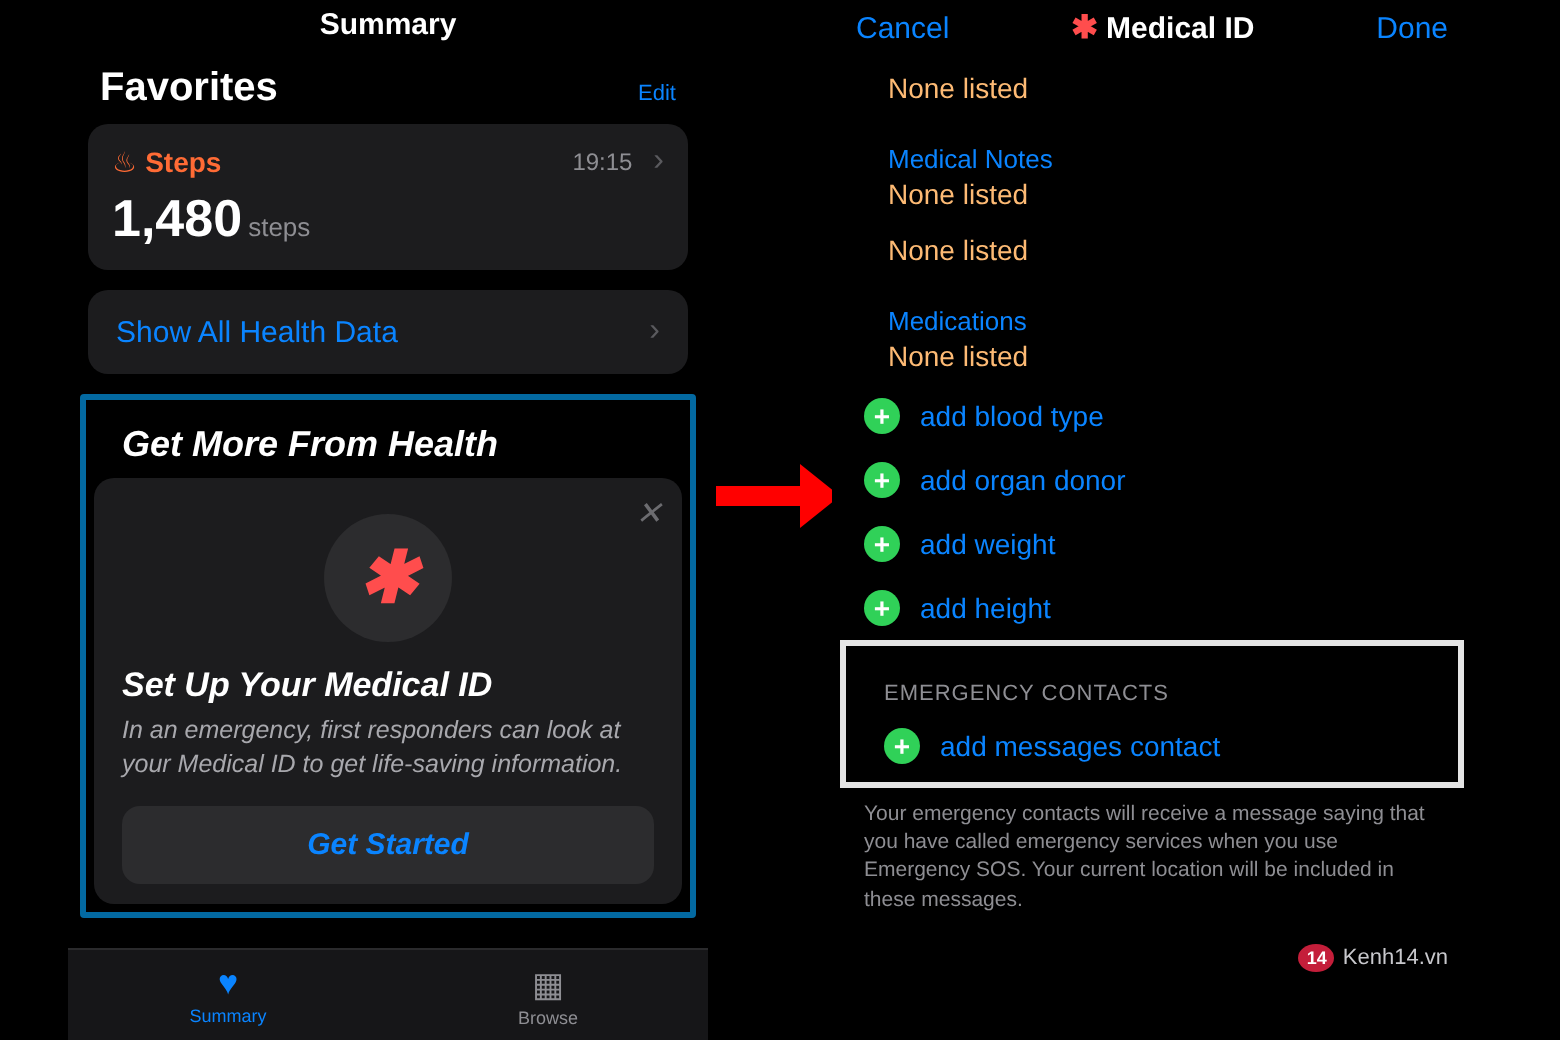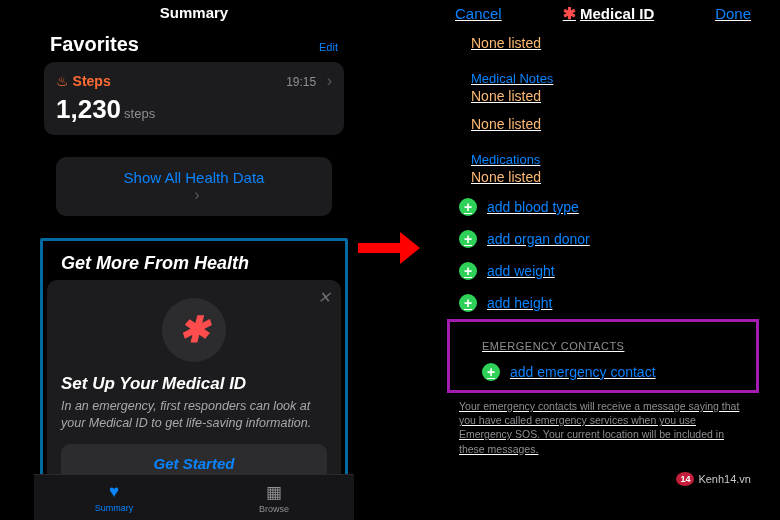--- a/index.html
+++ b/index.html
@@ -19,21 +19,21 @@
   }
   .phone {
     position: absolute;
     top: 0;
     width: 320px;
     height: 520px;
     background: #000;
     overflow: hidden;
   }
   .phone.left { left: 34px; }
-  .phone.right { left: 443px; text-decoration: underline; }
+  .phone.right { left: 416px; }
 
   
   .summary-title {
     text-align: center;
     font-size: 15px;
     font-weight: 600;
     padding: 4px 0 10px 0;
   }
   .fav-row {
     display: flex;
@@ -61,28 +61,27 @@
   .steps-count {
     font-size: 26px;
     font-weight: 700;
     margin-top: 4px;
   }
   .steps-unit { font-size: 13px; color: #8e8e93; font-weight: 400; margin-left: 3px; }
   .chevron { color: #5a5a5e; font-size: 16px; margin-left: 6px; }
   .show-all {
     background: #1c1c1e;
     border-radius: 10px;
-    margin: 22px;
+    margin: 10px;
     padding: 12px 14px;
     color: #0a84ff;
     font-size: 15px;
     display: flex;
     justify-content: space-between;
     align-items: center;
-    flex-direction: column;
   }
   .more-health {
     font-size: 18px;
     font-weight: 700;
     padding: 8px 14px 6px 14px;
   }
   .highlight-box {
     border: 3px solid #0369a1;
     border-radius: 2px;
     margin: 0 6px 4px 6px;
@@ -204,23 +203,23 @@
     line-height: 1;
   }
   .add-label { color: #0a84ff; font-size: 14px; }
   .grey-header {
     color: #8e8e93;
     font-size: 11px;
     letter-spacing: 0.5px;
     padding: 16px 16px 4px 16px;
   }
   .highlight-box-r {
-    border: 3px solid #a21caf;
+    border: 3px solid #e5e5e5;
     margin: 0 4px;
-    padding: 2px 16px;
+    padding: 2px 3px;
   }
   .footnote {
     color: #8e8e93;
     font-size: 10.5px;
     line-height: 1.35;
     padding: 6px 16px 0 16px;
   }
   .watermark {
     position: absolute;
     right: 12px;
@@ -257,21 +256,21 @@
         <div class="steps-left">
           <span class="flame">♨</span>
           <span class="steps-label">Steps</span>
         </div>
         <div>
           <span class="steps-time">19:15</span>
           <span class="chevron">›</span>
         </div>
       </div>
       <div class="steps-count">
-        <span>1,230</span><span class="steps-unit">steps</span>
+        <span>1,480</span><span class="steps-unit">steps</span>
       </div>
     </div>
 
     <div class="show-all">
       <span>Show All Health Data</span>
       <span class="chevron">›</span>
     </div>
 
     <div class="highlight-box">
       <div class="more-health">Get More From Health</div>
@@ -343,21 +342,21 @@
     </div>
     <div class="add-row">
       <div class="plus-ico">+</div>
       <div class="add-label">add height</div>
     </div>
 
     <div class="highlight-box-r">
       <div class="grey-header">EMERGENCY CONTACTS</div>
       <div class="add-row">
         <div class="plus-ico">+</div>
-        <div class="add-label">add emergency contact</div>
+        <div class="add-label">add messages contact</div>
       </div>
     </div>
 
     <div class="footnote">Your emergency contacts will receive a message saying that you have called emergency services when you use Emergency SOS. Your current location will be included in these messages.</div>
 
     <div class="watermark">
       <div class="wm-badge">14</div>
       <span>Kenh14.vn</span>
     </div>
   </div>

